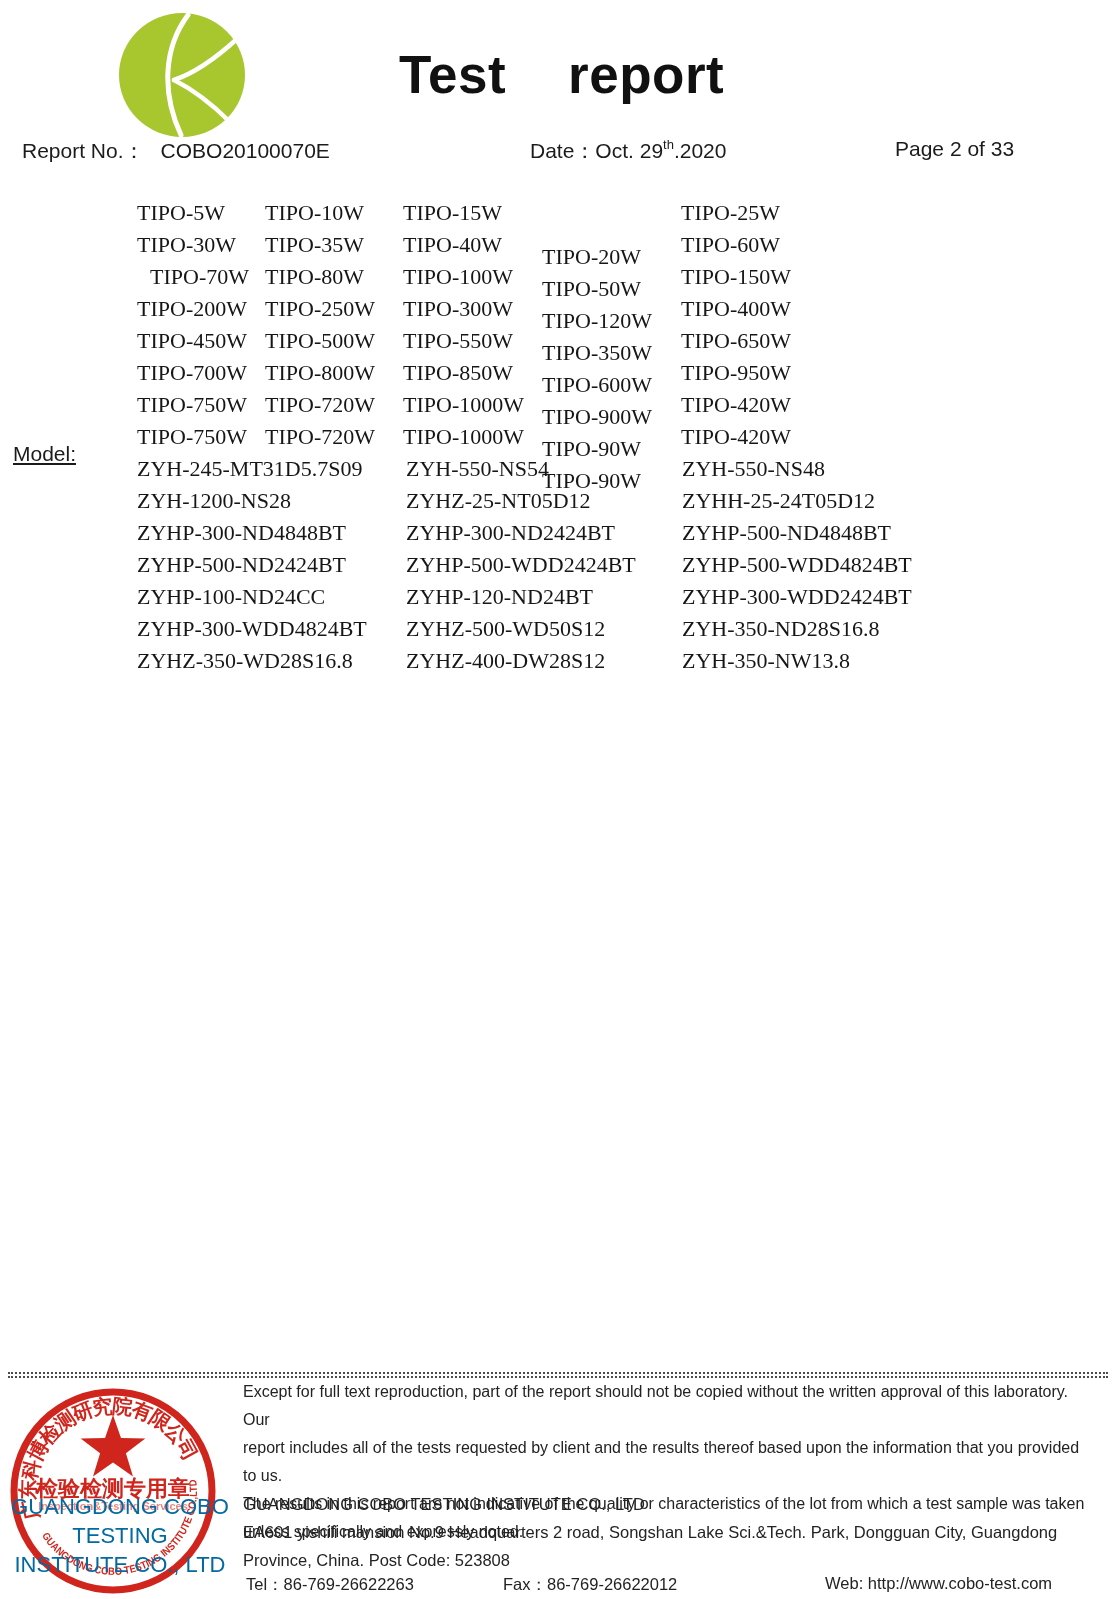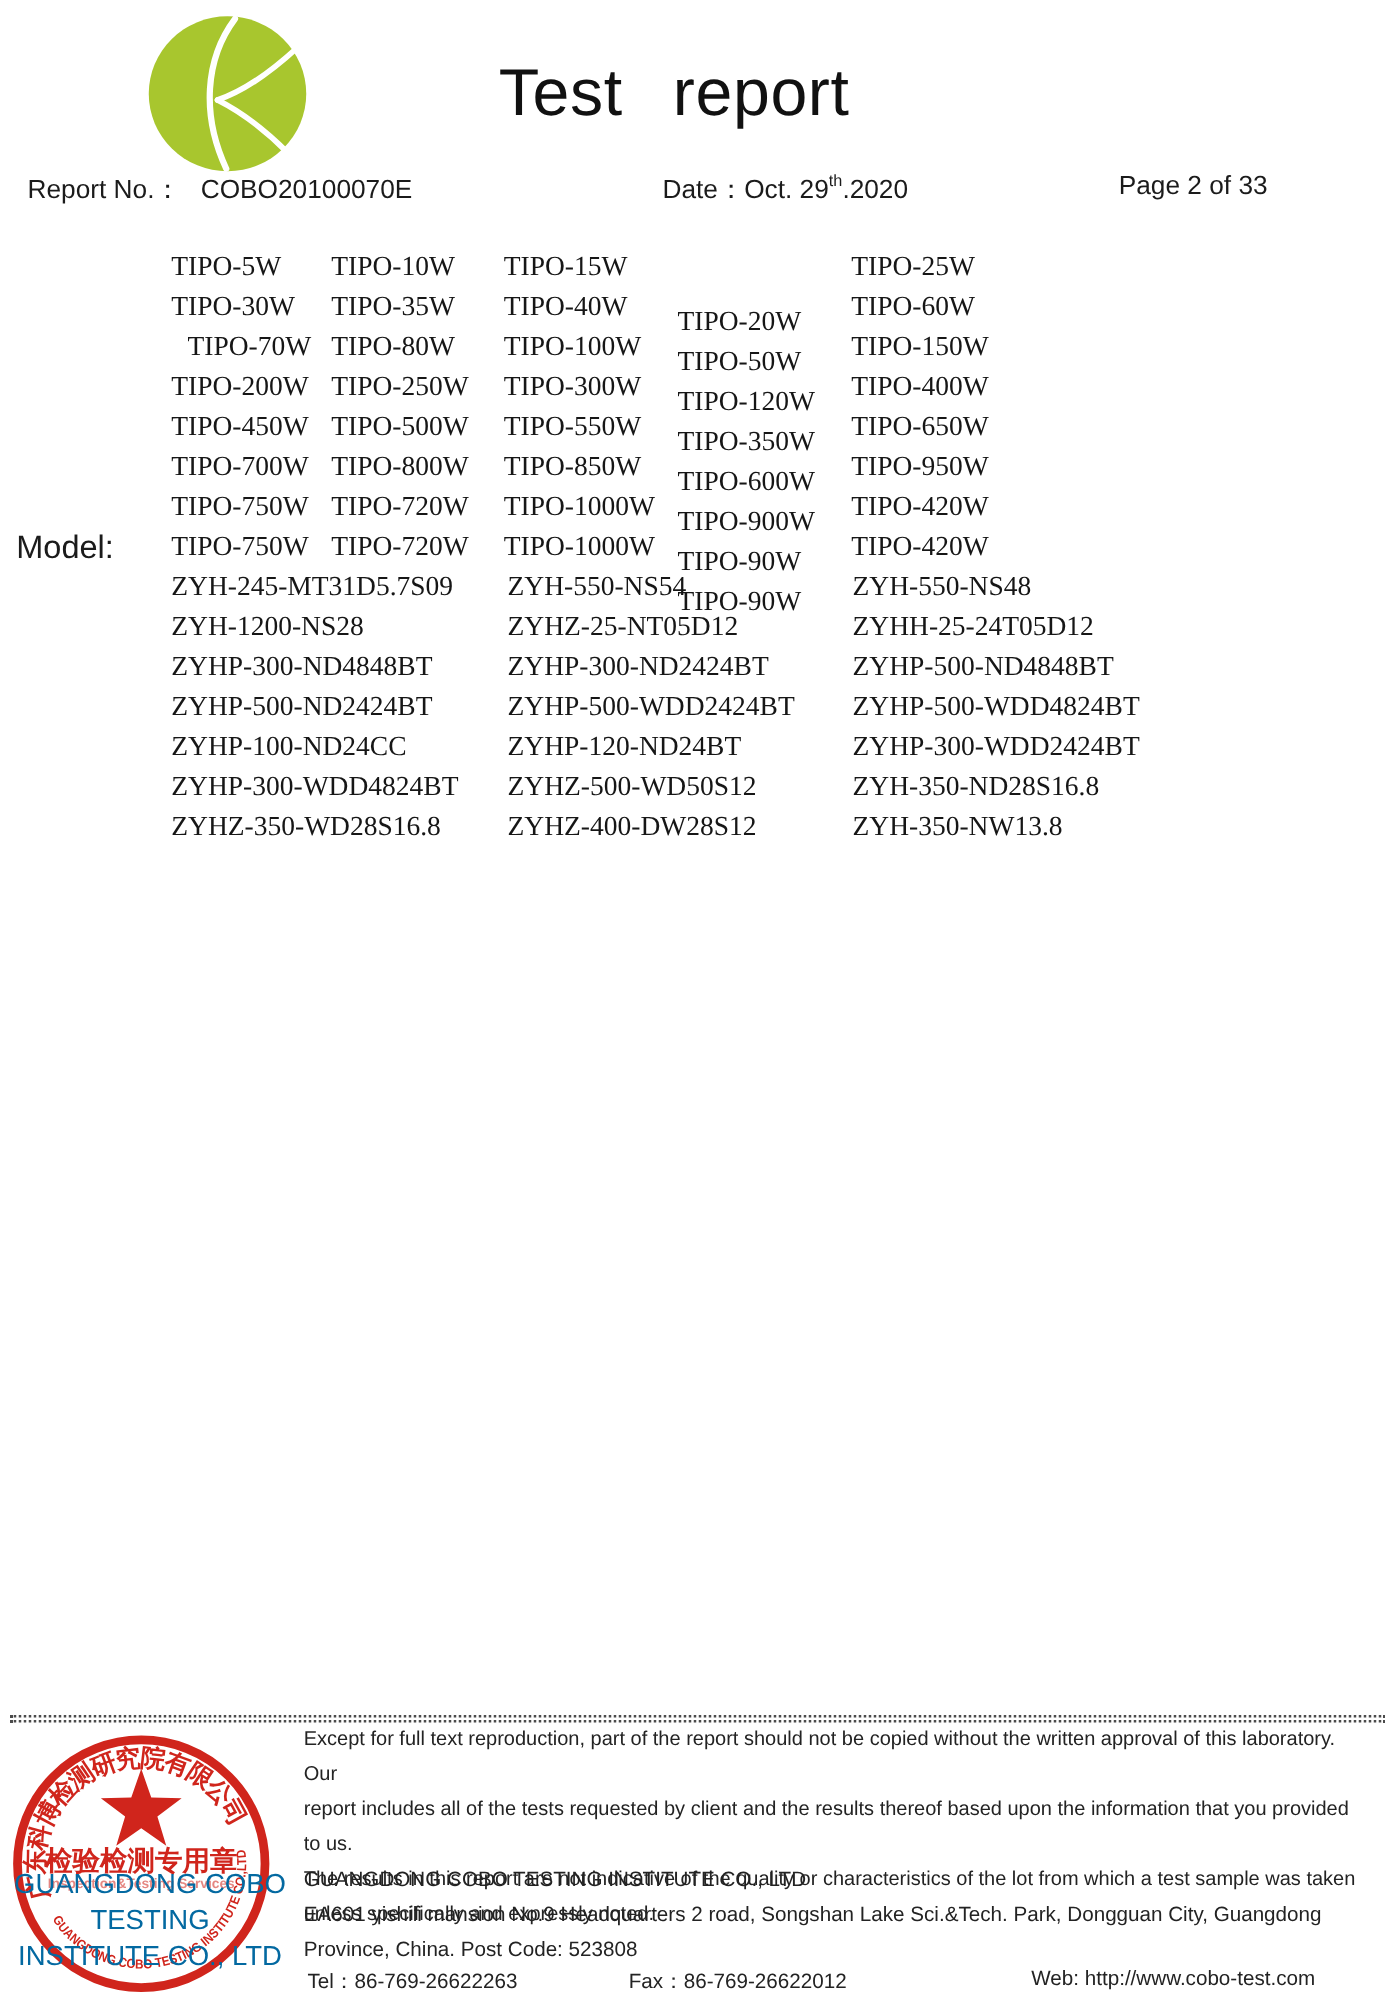--- a/index.html
+++ b/index.html
@@ -4,34 +4,34 @@
 <style>
   html,body { margin:0; padding:0; background:#ffffff; }
   .page {
     position:relative; width:1116px; height:1599px; background:#ffffff;
     overflow:hidden; font-family:"Liberation Sans","DejaVu Sans",sans-serif;
     color:#1b1b1b;
   }
   
   .logo { position:absolute; left:118px; top:12px; width:128px; height:126px; }
   .title {
-    position:absolute; left:399px; top:44px; display:flex; gap:40px;
-    font-size:53px; font-weight:normal; color:#111; letter-spacing:0.5px;
+    position:absolute; left:399px; top:44px; display:flex; gap:62px;
+    font-size:53px; font-weight:bold; color:#111; letter-spacing:0.5px;
     white-space:nowrap;
     align-items:flex-end;
   }
   .info-row { position:absolute; left:0; top:137px; width:1116px; height:30px; font-size:21px; }
   .report-no { position:absolute; left:22px; top:0; white-space:nowrap; }
   .report-no .val { margin-left:16px; }
   .date-block { position:absolute; left:530px; top:0; white-space:nowrap; }
   .date-block sup { font-size:13px; position:relative; top:-1px; }
   .page-no { position:absolute; left:895px; top:0; white-space:nowrap; }
 
   
-  .model-label { position:absolute; left:13px; top:421px; font-size:26px; line-height:32px; }
+  .model-label { position:absolute; left:13px; top:438px; font-size:21px; line-height:32px;text-decoration:underline; }
   .mrow {
     position:absolute; left:0; width:1116px; height:32px;
     font-family:"Liberation Serif","DejaVu Serif",serif;
     font-size:22px; line-height:32px; color:#161616;
   }
   .mrow span { position:absolute; white-space:nowrap; top:0; }
   .c0 { left:137px; } .c1 { left:265px; } .c2 { left:403px; } .c3 { left:542px;margin-top:44px; } .c4 { left:681px; }
   .indent { left:150px; }
   .z0 { left:137px; } .z1 { left:406px; } .z2 { left:682px; }
 

